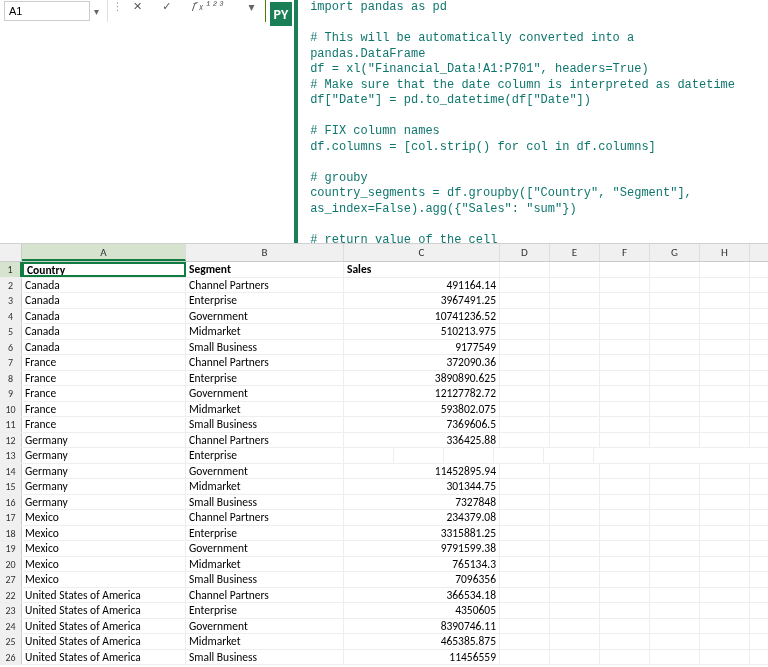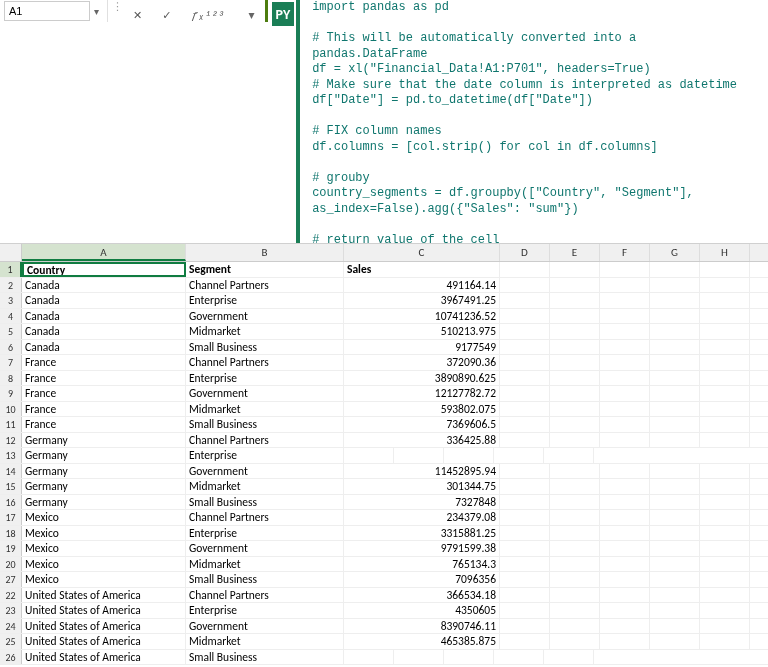--- a/index.html
+++ b/index.html
@@ -4,21 +4,21 @@
 <style>
 * { margin: 0; padding: 0; box-sizing: border-box; }
 body { font-family: 'Segoe UI', Calibri, sans-serif; font-size: 12px; background: #fff; width: 768px; height: 667px; overflow: hidden; }
 
 
 .formula-row { display: flex; align-items: flex-start; height: 244px; border-bottom: 1px solid #d0d0d0; background: #fff; }
 .name-box-wrap { display: flex; align-items: center; padding: 2px 4px; border-right: 1px solid #e0e0e0; height: 22px; }
 .name-box { width: 86px; height: 20px; border: 1px solid #ccc; font-size: 11px; padding: 1px 4px; background: #fff; }
 .name-dd { color: #666; font-size: 10px; padding: 0 4px; cursor: pointer; }
 .fb-sep { color: #999; padding: 0 4px; font-size: 11px; }
-.fb-icons { display: flex; align-items: flex-end; gap: 20px; padding: 0 6px; height: 22px; border-right: 3px solid #4d7c0f; }
+.fb-icons { display: flex; align-items: flex-start; gap: 20px; padding: 0 6px; height: 22px; border-right: 1px solid #4d7c0f; }
 .fb-icon { color: #555; font-size: 11px; cursor: pointer; }
 .fb-cancel::before { content: "✕"; }
 .fb-check::before { content: "✓"; }
 .fb-fx { font-family: 'Courier New', monospace; font-size: 11px; font-style: italic; }
 .fb-expand { color: #666; padding: 0 4px; cursor: pointer; }
 
 .py-badge { background: #1a7e56; color: #fff; font-size: 14px; font-weight: bold; padding: 1px 4px; margin: 2px 2px 0 4px; height: 24px; display: flex; align-items: center; }
 
 .code-area { flex: 1; padding: 0 12px; font-family: Consolas, 'Courier New', monospace; font-size: 12px; line-height: 15.5px; color: #0f766e; white-space: pre-wrap; border-left: 4px solid #1a7e56; background: #fff; height: 100%; overflow: hidden; }
 
@@ -360,20 +360,21 @@
         <div class="cell col-D"></div>
         <div class="cell col-E"></div>
         <div class="cell col-F"></div>
         <div class="cell col-G"></div>
         <div class="cell col-H"></div>
       </div>
       <div class="row">
         <div class="row-head">26</div>
         <div class="cell col-A">United States of America</div>
         <div class="cell col-B">Small Business</div>
+        <div class="cell col-C num">11456559</div>
         <div class="cell col-D"></div>
         <div class="cell col-E"></div>
         <div class="cell col-F"></div>
         <div class="cell col-G"></div>
         <div class="cell col-H"></div>
       </div>
     </div>
 </div>
 
 </body></html>

